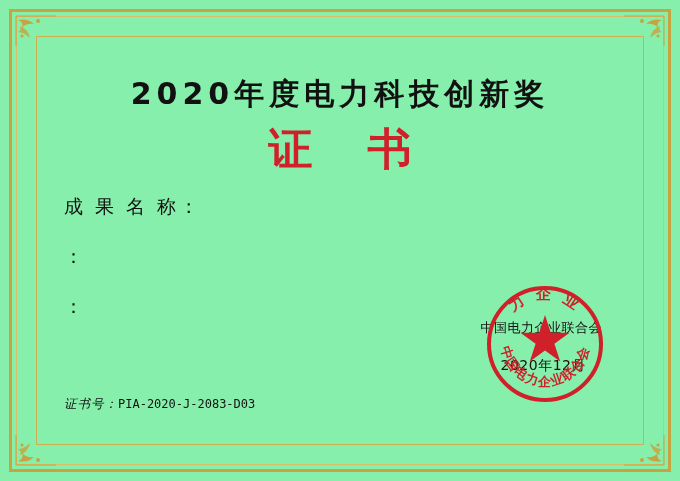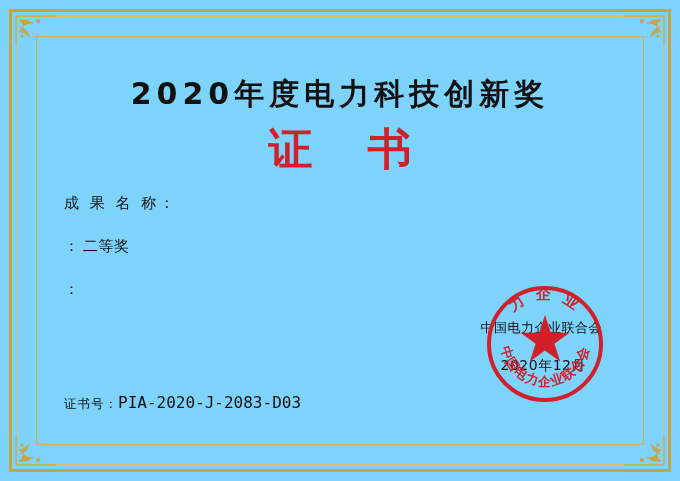--- a/index.html
+++ b/index.html
@@ -10,21 +10,21 @@
   body {
     width: 680px;
     height: 481px;
     font-family: "Liberation Sans", sans-serif;
     overflow: hidden;
   }
   .certificate {
     position: relative;
     width: 680px;
     height: 481px;
-    background: #7dd3fc;
+    background: #86efac;
     box-sizing: border-box;
   }
   
   .frame-outer {
     position: absolute;
     left: 9px;
     top: 9px;
     right: 9px;
     bottom: 9px;
     border: 3px solid #c8a441;
@@ -100,21 +100,21 @@
     position: absolute;
     top: 146px;
     left: 16px;
     right: 8px;
   }
   .field-row {
     display: flex;
     align-items: baseline;
     margin-bottom: 24px;
     font-family: "DejaVu Sans", sans-serif;
-    font-size: 15px;
+    font-size: 19px;
     color: #111111;
     white-space: nowrap;
   }
   .field-label {
     letter-spacing: 3px;
     flex: 0 0 auto;
   }
   .field-colon {
     flex: 0 0 auto;
     padding-right: 4px;
@@ -125,22 +125,22 @@
   }
   .cert-no {
     position: absolute;
     left: 16px;
     bottom: 20px;
     font-family: "DejaVu Sans", sans-serif;
     font-size: 12.5px;
     color: #111111;
     white-space: nowrap;
   }
-  .cert-no .lbl { letter-spacing: 1px; }
-  .cert-no .val { font-family: "DejaVu Sans Mono", monospace; font-size: 16px; }
+  .cert-no .lbl { letter-spacing: 1px; font-style: italic; }
+  .cert-no .val { font-family: "DejaVu Sans Mono", monospace; font-size: 12px; }
 
   
   .seal {
     position: absolute;
     right: 24px;
     bottom: 26px;
     width: 126px;
     height: 126px;
   }
   .seal svg { display: block; }
@@ -218,21 +218,20 @@
 
     <div class="fields">
 
       <div class="field-row">
         <span class="field-label">成 果 名 称</span>
         <span class="field-colon">：</span>
       </div>
 
       <div class="field-row">
         <span class="field-colon">：</span>
-        <span class="field-value">二等奖</span>
       </div>
 
       <div class="field-row">
         <span class="field-colon">：</span>
       </div>
 
     </div>
 
     <div class="cert-no">
       <span class="lbl">证书号：</span><span class="val">PIA-2020-J-2083-D03</span>

